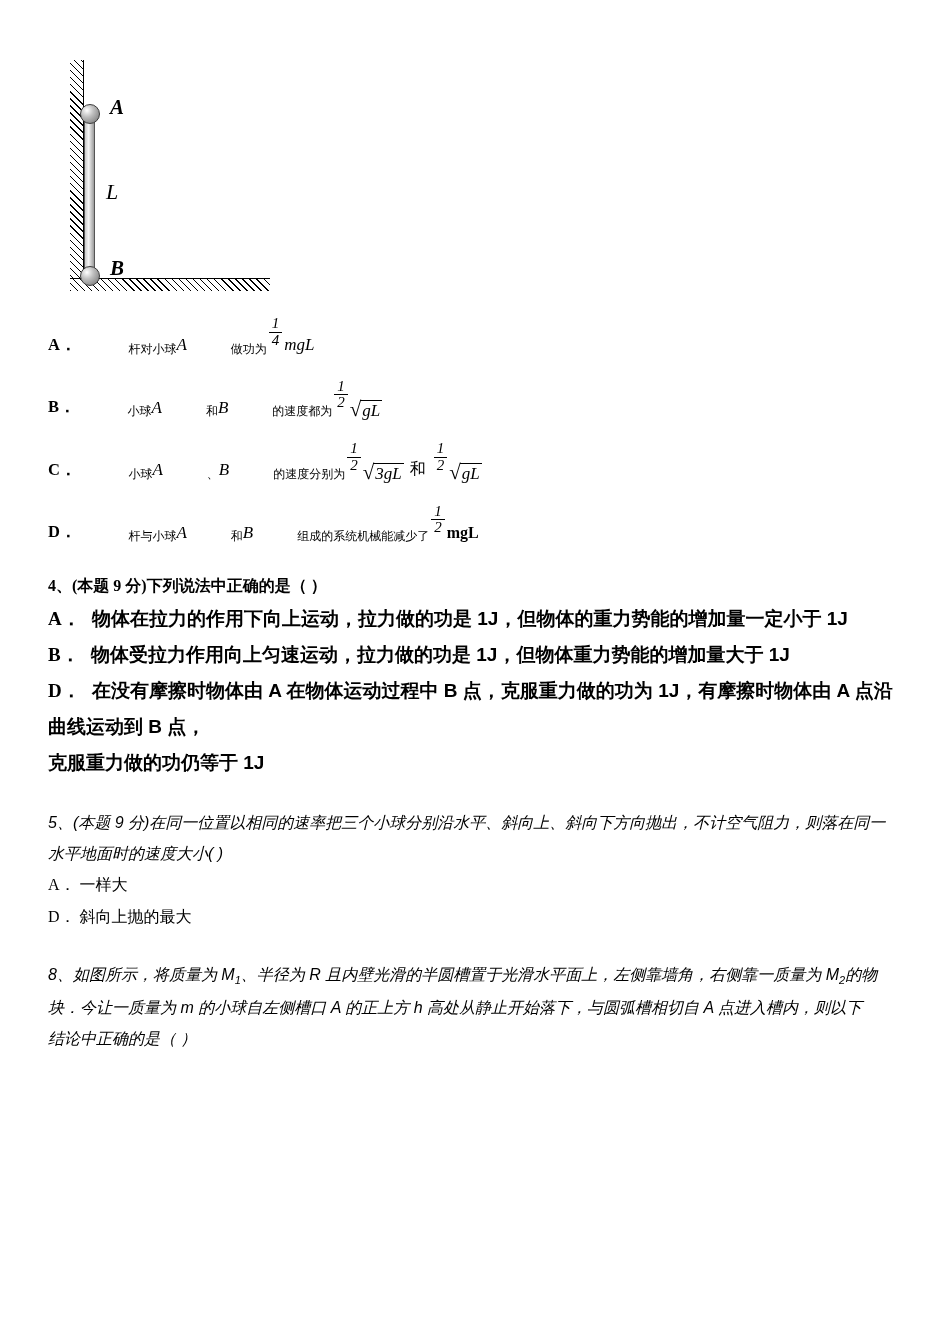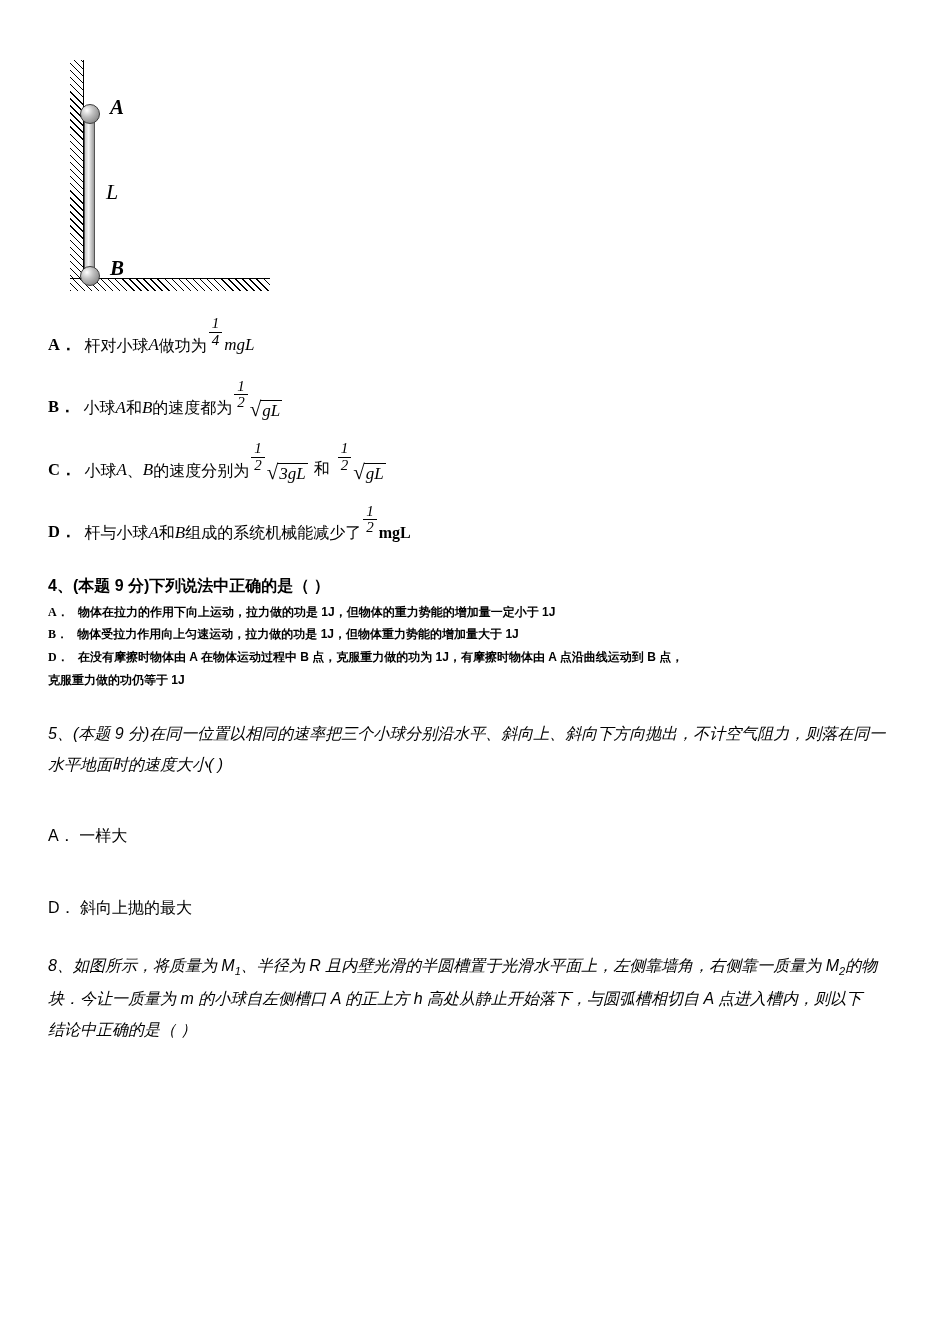--- a/index.html
+++ b/index.html
@@ -99,21 +99,22 @@
     line-height: 1.5;
   }
   .choice-letter {
     font-weight: bold;
     font-family: "Liberation Serif", serif;
     margin-right: 8px;
     white-space: nowrap;
   }
   .choice-text {
     font-family: "Liberation Sans", sans-serif;
-    font-size: 16px;
+    font-size: 12px;
+    margin-left: 44px;
   }
   .frac {
     display: inline-flex;
     flex-direction: column;
     align-items: center;
     vertical-align: middle;
     font-family: "Liberation Serif", serif;
     font-style: italic;
     font-size: 15px;
     margin: 0 2px;
@@ -163,42 +164,41 @@
     font-family: "Liberation Sans", sans-serif;
     font-size: 16px;
     margin: 0 6px;
     position: relative;
     top: -2px;
   }
 
   
   .q-block { margin-top: 26px; }
   .q-stem {
-    font-family: Liberation Sans, sans-serif;
+    font-family: Liberation Serif, serif;
     font-size: 16px;
     line-height: 1.85;
     font-weight: bold;
   }
   .opt-line {
     font-family: "Liberation Sans", sans-serif;
-    font-size: 12px;
+    font-size: 19px;
     line-height: 1.9;
     font-weight: bold;
   }
   .opt-line .optlbl {
     font-family: "Liberation Serif", serif;
     font-weight: bold;
     margin-right: 6px;
   }
   .two-col {
     display: flex;
-    font-family: Liberation Sans, sans-serif;
+    font-family: Liberation Serif, serif;
     font-size: 16px;
     line-height: 2.0;
-    margin-top: 40px;
   }
   .two-col .col1 { width: 330px; }
   .two-col .col2 { flex: 1; }
   .q5-stem, .q6-stem {
     font-family: "Liberation Sans", sans-serif;
     font-size: 16px;
     line-height: 1.95;
     font-weight: normal;
     font-style: italic;
   }

